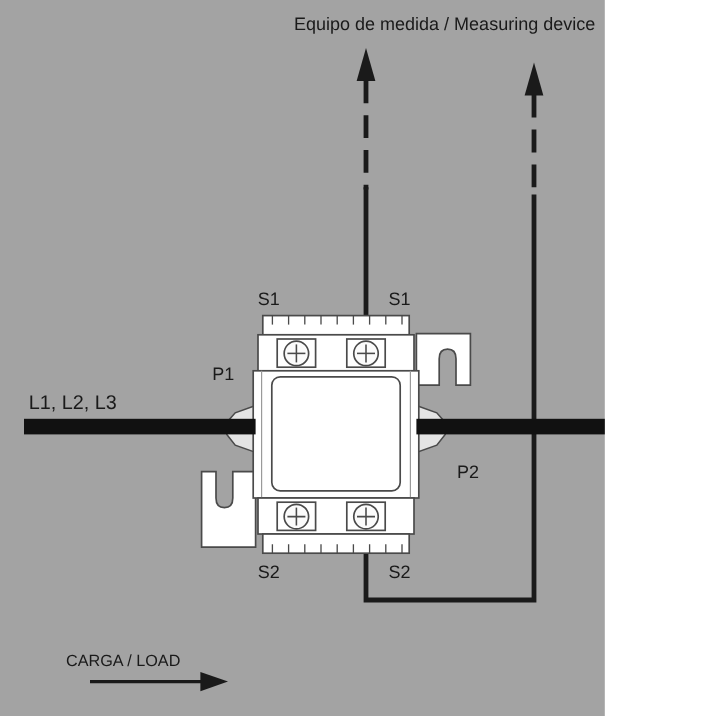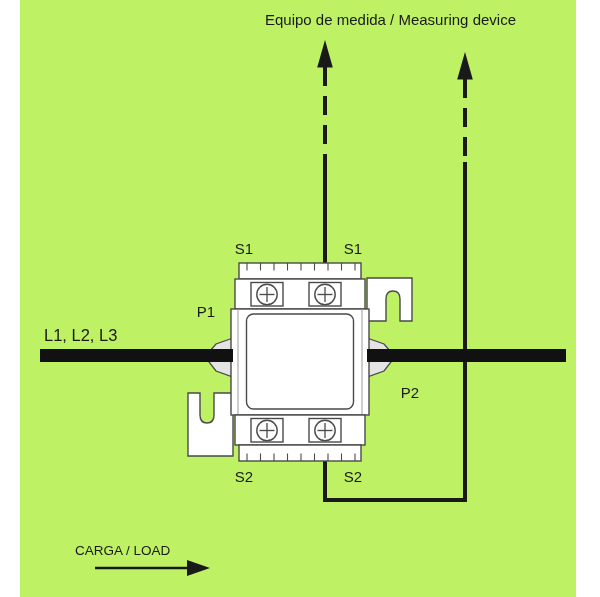--- a/index.html
+++ b/index.html
@@ -1,16 +1,16 @@
 <!DOCTYPE html>
 <html style="--wire: #1a1a1a; --bar: #111111; --dev: #4a4a4a; --ink: #1a1a1a;"><head>
 <meta charset="utf-8">
 <style>
   html,body{margin:0;padding:0;background:#ffffff;}
-  .canvas{position:relative;width:556px;height:597px;background:#bef264;overflow:hidden;margin-left:20px;}
+  .canvas{position:relative;width:504px;height:597px;background:#a3a3a3;overflow:hidden;}
   svg{display:block;}
   .lbl{font-family:"Liberation Sans",sans-serif;fill:var(--ink,#1a1a1a);}
   .t15{font-size:15px;}
   .t16{font-size:16.5px;}
   .t13{font-size:13.5px;}
   .wire{stroke:var(--wire,#1a1a1a);fill:none;}
   .wirefill{fill:var(--wire,#1a1a1a);stroke:none;}
   .dev{stroke:var(--dev,#4a4a4a);fill:#ffffff;stroke-width:1.4;}
   .devsoft{stroke:#9a9a9a;fill:none;stroke-width:1;}
   .rib{stroke:var(--dev,#4a4a4a);stroke-width:1.1;}

